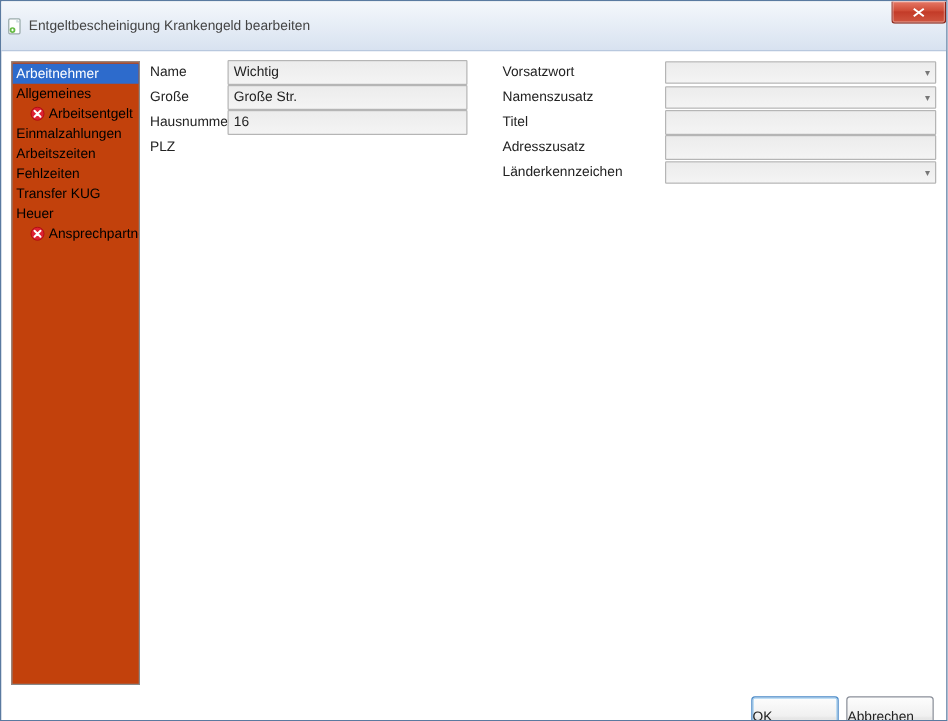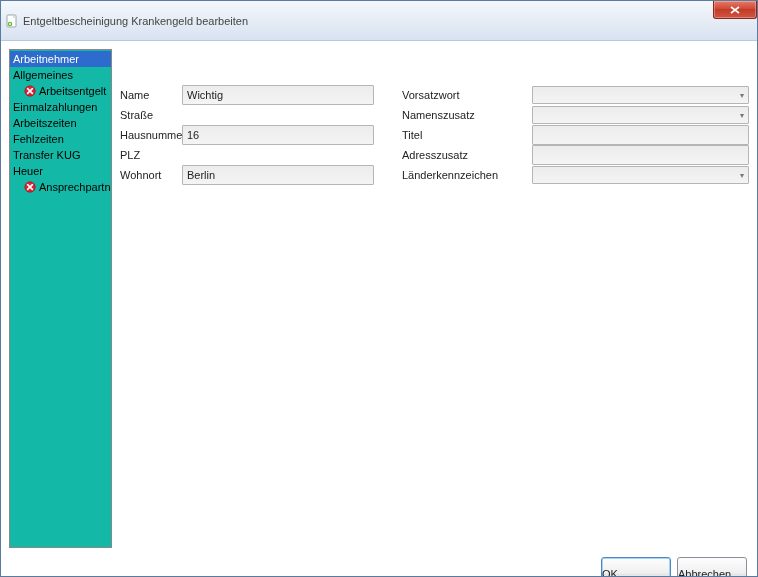--- a/index.html
+++ b/index.html
@@ -56,21 +56,21 @@
     }
     .content {
       display: flex;
       padding: 8px;
       gap: 8px;
       height: calc(100% - 24px - 36px);
     }
     .sidebar {
       width: 103px;
       border: 1px solid #888;
-      background: #14b8a6;
+      background: #c2410c;
       padding: 1px 0;
       overflow: hidden;
     }
     .sidebar-item {
       padding: 1px 3px;
       font-size: 11px;
       color: #000;
       display: flex;
       align-items: center;
       gap: 3px;
@@ -94,21 +94,20 @@
     .indent { padding-left: 14px; }
     .main {
       flex: 1;
       display: flex;
       gap: 28px;
     }
     .col {
       display: flex;
       flex-direction: column;
       gap: 2px;
-      margin-top: 37px;
     }
     .col.left { width: 254px; }
     .col.right { flex: 1; }
     .row {
       display: flex;
       align-items: center;
       height: 18px;
     }
     .row label {
       font-size: 11px;
@@ -244,36 +243,33 @@
 
   <div class="main">
     <div class="col left">
       <div class="row">
         <label>Name</label>
         <div class="txt">
             <span>Wichtig</span>
           </div>
       </div>
       <div class="row">
-        <label>Straße</label>
+        <label>Große</label>
+        <div class="txt">
+            <span>Große Str.</span>
+          </div>
       </div>
       <div class="row">
         <label>Hausnummer</label>
         <div class="txt">
             <span>16</span>
           </div>
       </div>
       <div class="row">
         <label>PLZ</label>
-      </div>
-      <div class="row">
-        <label>Wohnort</label>
-        <div class="txt">
-            <span>Berlin</span>
-          </div>
       </div>
     </div>
 
     <div class="col right">
       <div class="row">
         <label>Vorsatzwort</label>
         <div class="combo">
           <span class="combo-val"></span>
           <span class="combo-arrow">▾</span>
         </div>

